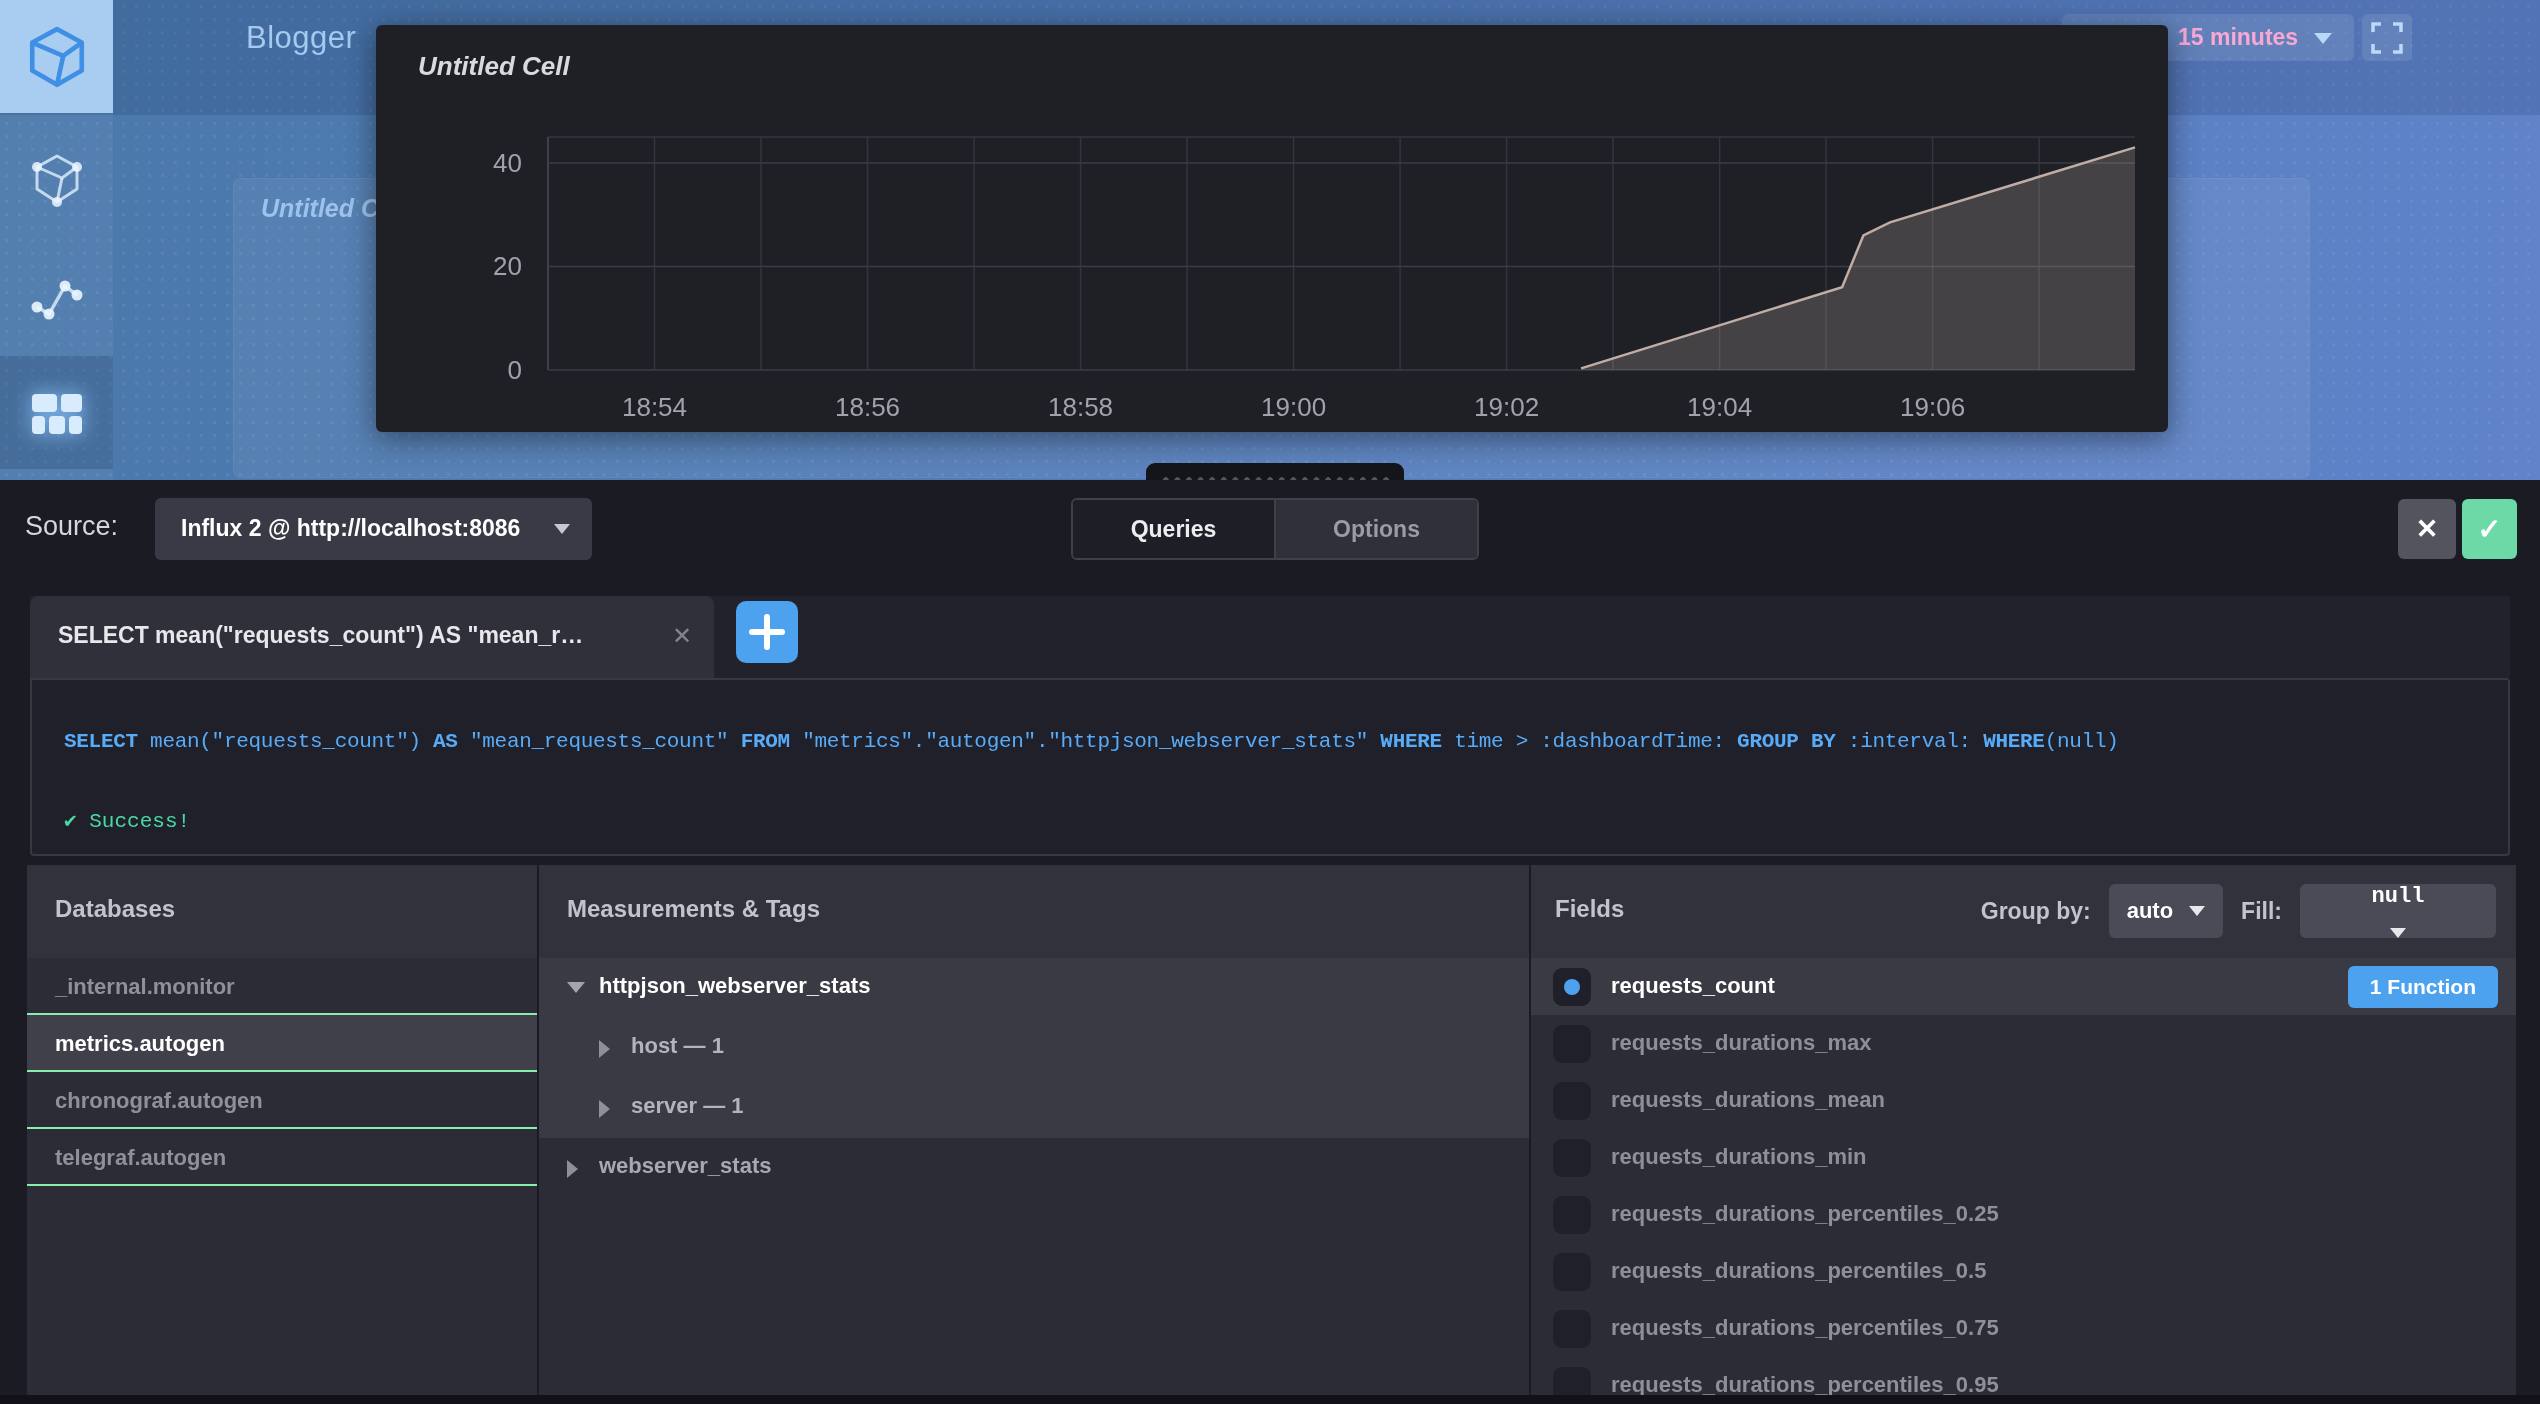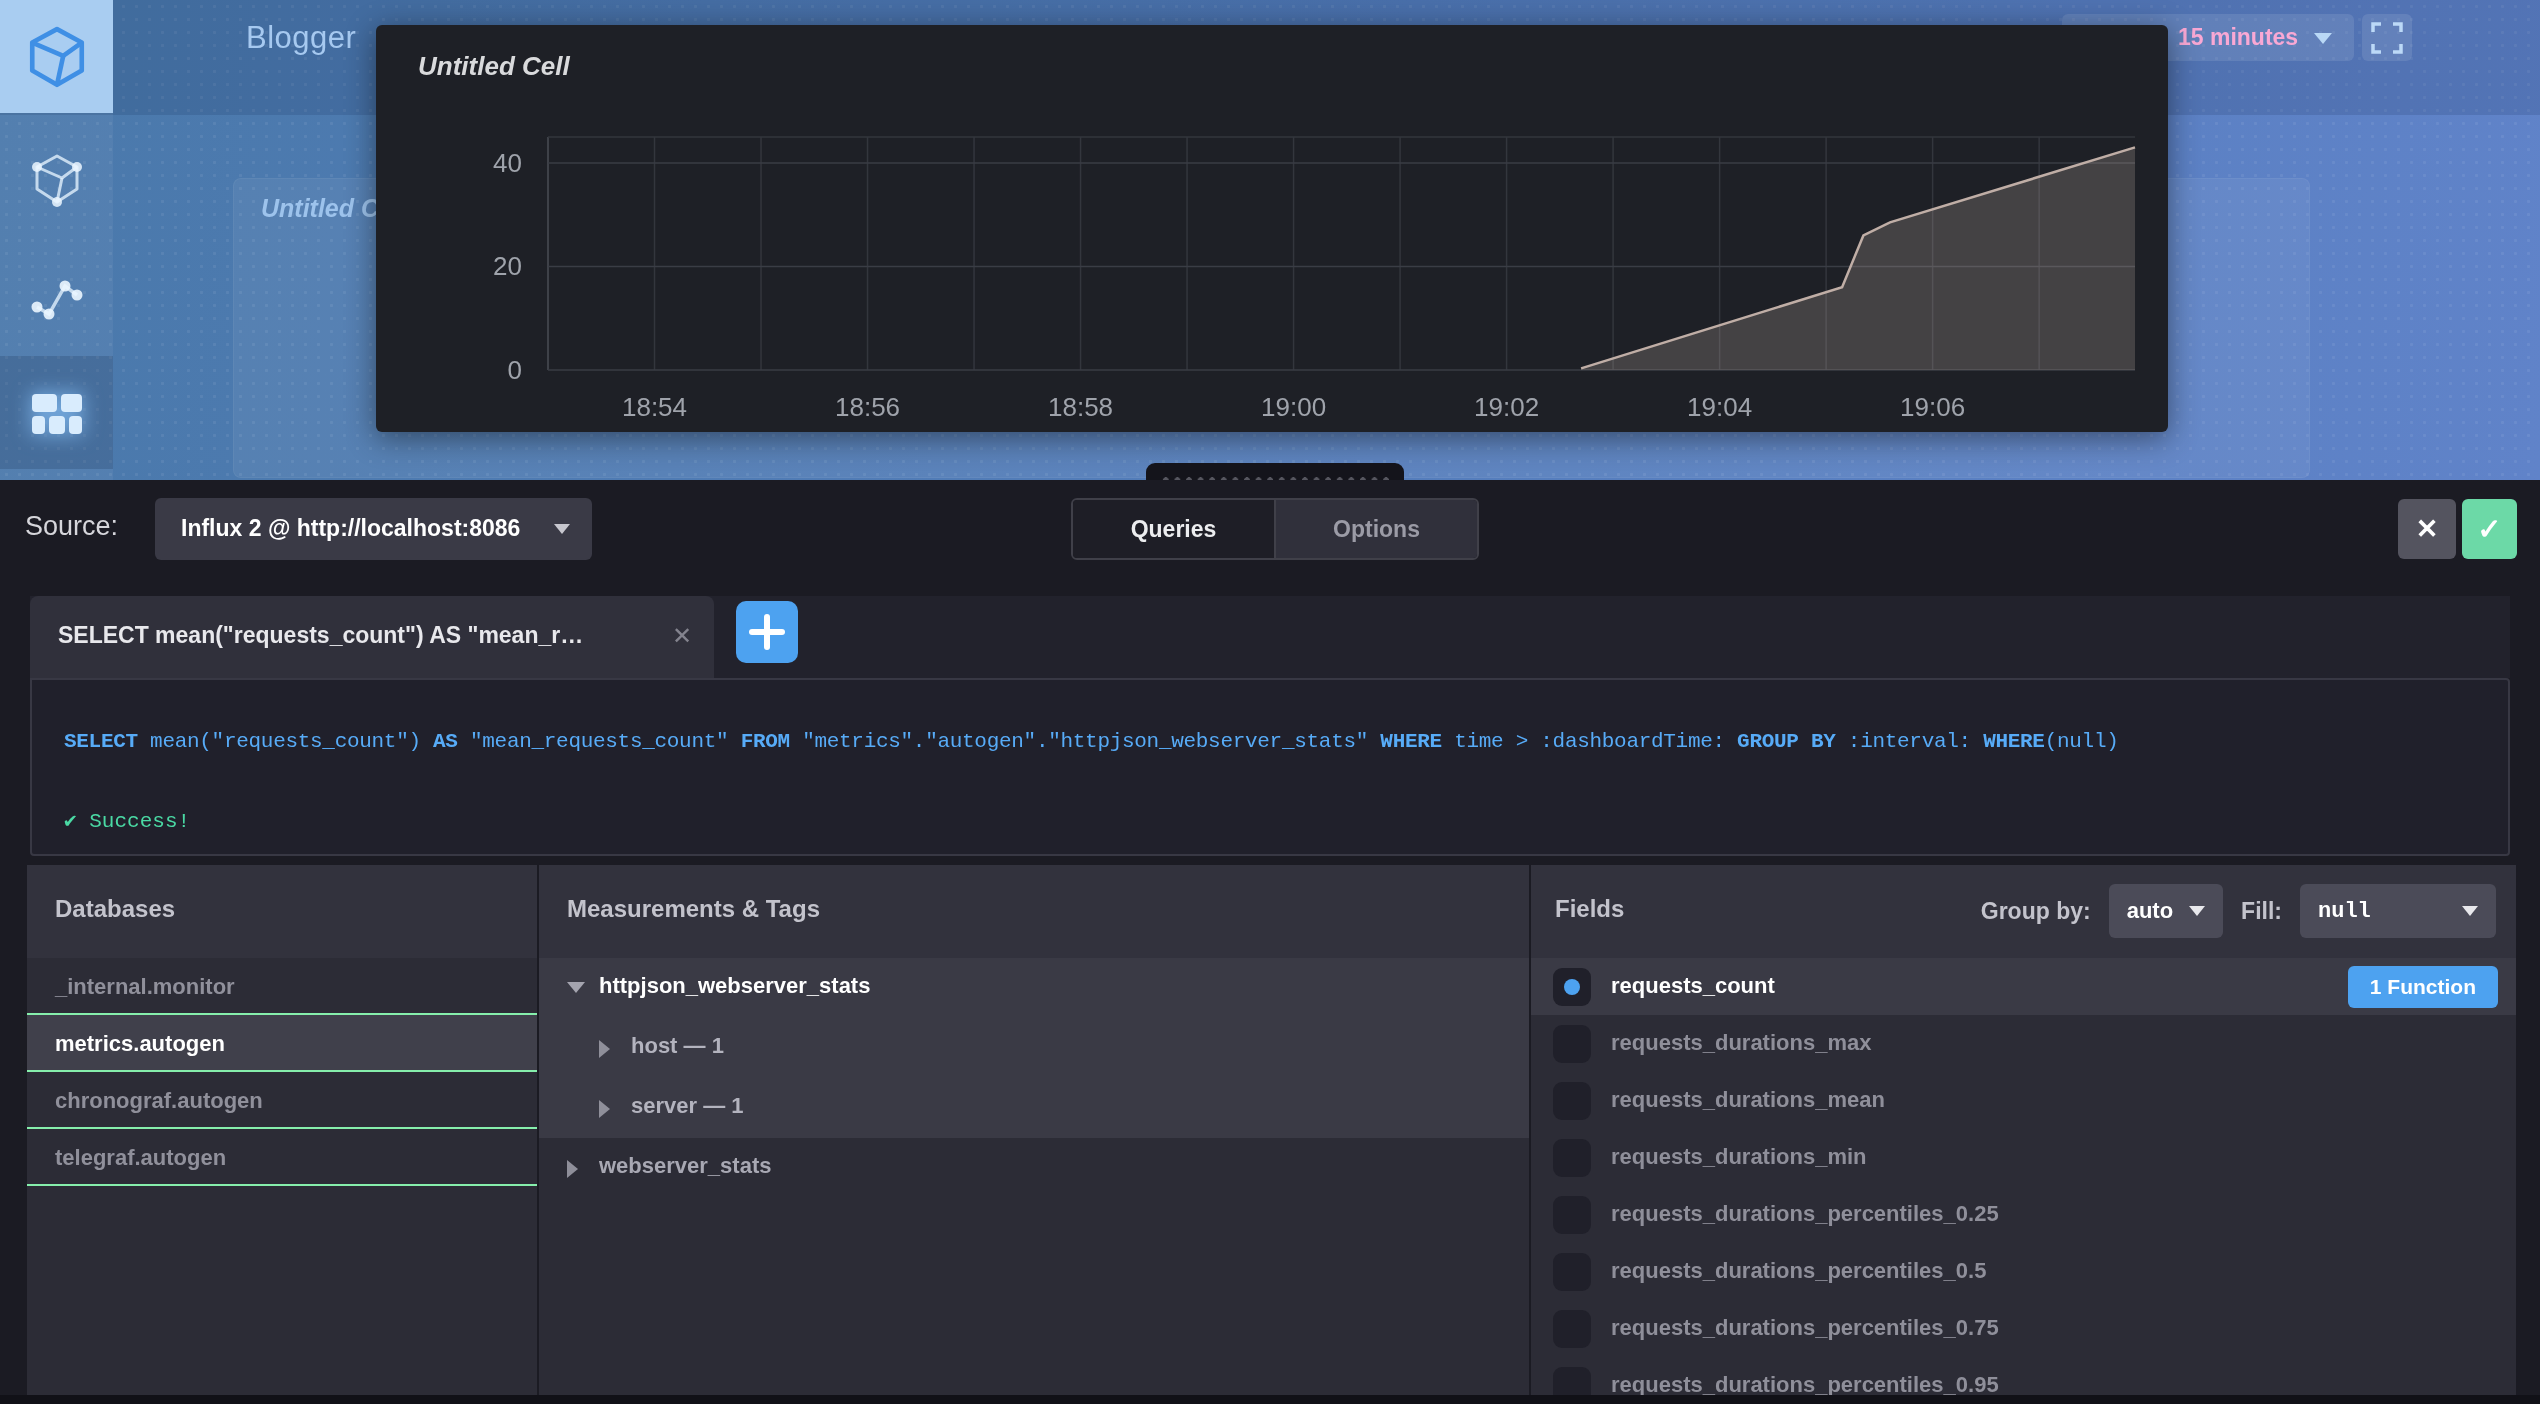--- a/index.html
+++ b/index.html
@@ -318,21 +318,21 @@
     <div class="abs col fld-col" style="top:385px;">
       <div class="col-head">
         <div class="htxt" style="left:24px;">Fields</div>
         <div class="fld-head-right">
           <span class="hlabel">Group by:</span>
           <div class="dd">
             <span class="val">auto</span>
             <span class="tri-dn"></span>
           </div>
           <span class="hlabel">Fill:</span>
-          <div class="dd mono" style="min-width:196px;justify-content:space-between;">
+          <div class="dd mono" style="min-width:196px;justify-content:space-between;flex-direction:column;">
             <span class="val">null</span>
             <span class="tri-dn"></span>
           </div>
         </div>
       </div>
       <div class="fld-list" id="fld-list">
           <div class="fld-row sel">
             <span class="cbx on"></span>
             <span class="flbl">requests_count</span>
             <span class="badge">1 Function</span>

